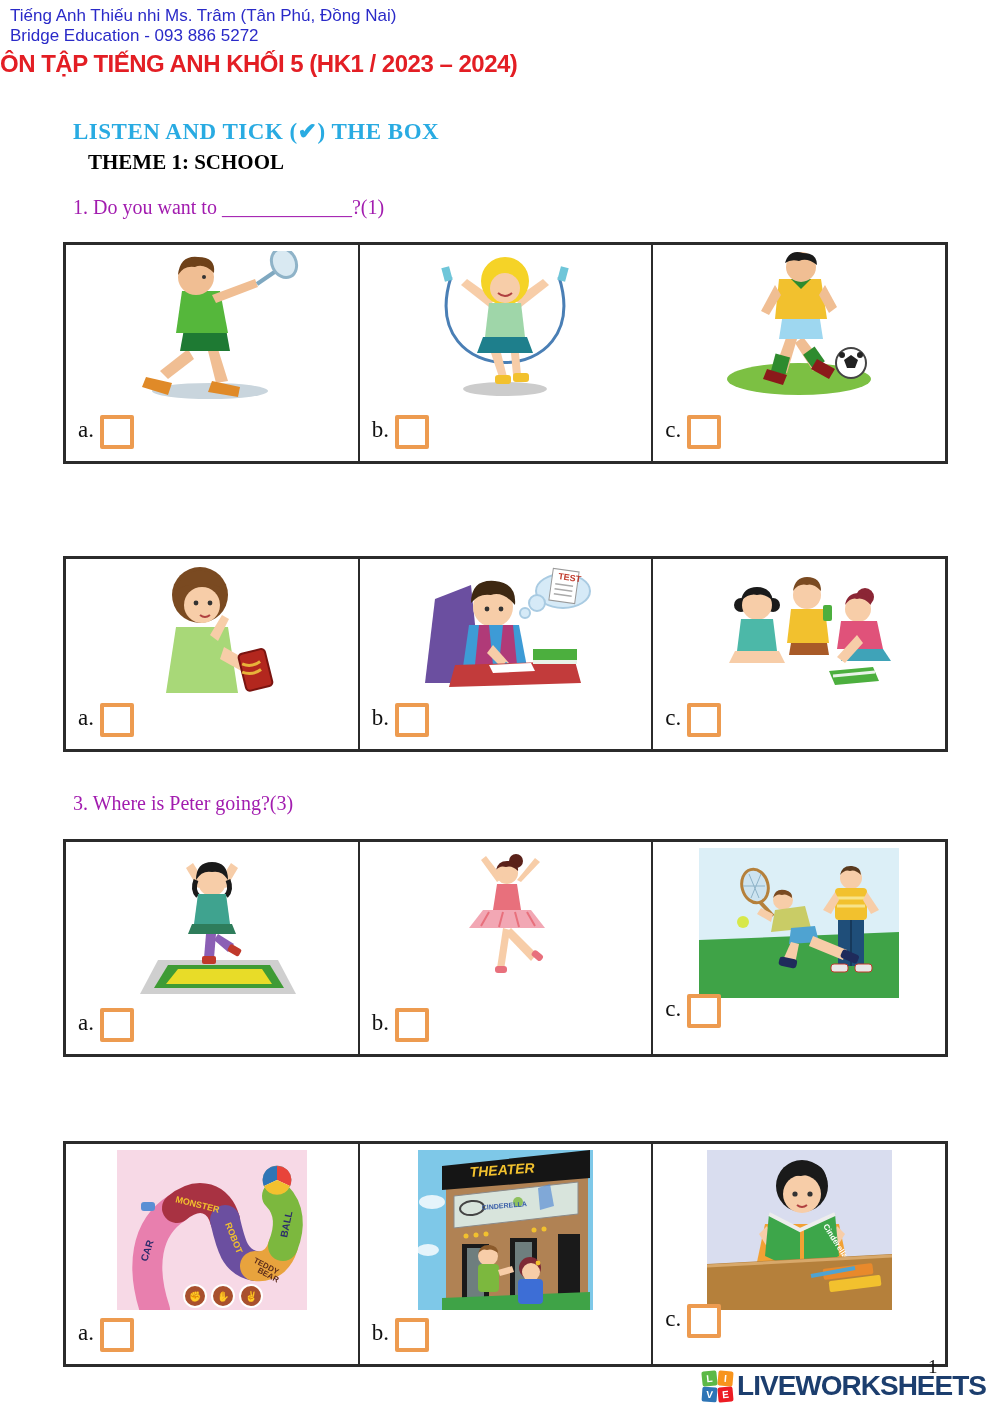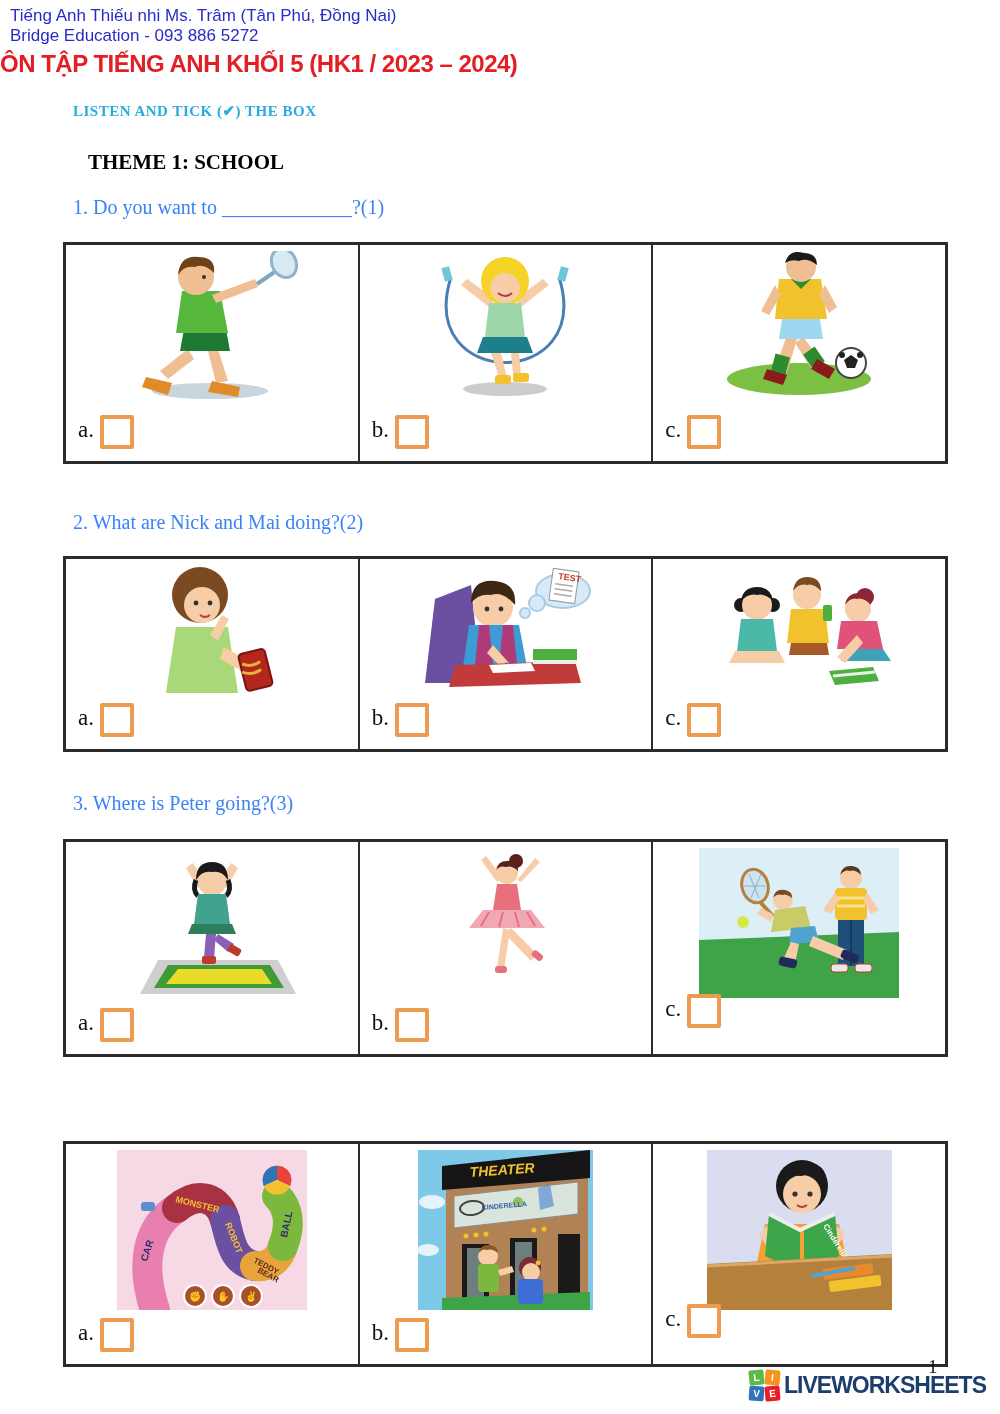--- a/index.html
+++ b/index.html
@@ -8,43 +8,43 @@
     position:relative; width:1000px; height:1414px; margin:0 auto;
     background:#ffffff; overflow:hidden;
     font-family:"Liberation Serif", serif; color:#111;
   }
   
   .hdr { position:absolute; left:10px; top:6px; font-family:"Liberation Sans", sans-serif;
          font-size:17px; line-height:20px; color:#2A2AC8; }
   .doc-title { position:absolute; left:0; top:50px; width:100%; 
          font-family:"Liberation Sans", sans-serif; font-weight:bold; font-size:24px;
          letter-spacing:-0.5px; color:#E31E24; }
-  .instruction { position:absolute; left:73px; top:102px; font-weight:bold; font-size:15px;
+  .instruction { position:absolute; left:73px; top:118px; font-weight:bold; font-size:23px;
          color:#29ABE2; letter-spacing:0.5px; }
   .theme { position:absolute; left:73px; top:150px; font-weight:bold; font-size:21px; color:#000;margin-left:15px; }
-  .qtext { position:absolute; left:73px; font-size:20px; color:#3b82f6; }
+  .qtext { position:absolute; left:73px; font-size:20px; color:#a21caf; }
   
   .qtable { position:absolute; left:63px; width:885px; display:grid;
             grid-template-columns:1fr 1fr 1fr; border:2px solid #2b2b2b; }
   .cell { position:relative; border:1px solid #2b2b2b; background:#fff; overflow:hidden; }
   .imgwrap { position:absolute; top:6px; left:0; right:0; display:flex; justify-content:center; }
   .tickrow { position:absolute; left:12px; bottom:12px; display:flex; align-items:flex-start; gap:6px; }
   .optlabel { font-size:23px; line-height:30px; color:#111; }
   .tickbox { width:34px; height:34px; border:4px solid #ED9B50; border-radius:2px; background:#fff; cursor:pointer; }
   .tickrow.hi { bottom:26px; }
   
   .footer { position:absolute; right:14px; top:1370px; display:flex; align-items:center; gap:4px; }
   .logo-tiles { display:grid; grid-template-columns:15px 15px; grid-template-rows:15px 15px; gap:1px; }
   .tile { display:flex; align-items:center; justify-content:center; color:#fff;
           font-family:"Liberation Sans", sans-serif; font-weight:bold; font-size:10px; border-radius:2px; }
   .tile:nth-child(1){ transform:rotate(-6deg); }
   .tile:nth-child(2){ transform:rotate(5deg); }
   .tile:nth-child(3){ transform:rotate(4deg); }
   .tile:nth-child(4){ transform:rotate(-5deg); }
-  .logo-text { font-family:"Liberation Sans", sans-serif; font-weight:800; font-size:23px;
+  .logo-text { font-family:"Liberation Sans", sans-serif; font-weight:800; font-size:28px;
                color:#1C3E6E; letter-spacing:-1px;text-align:right; }
   .pagenum { position:absolute; left:928px; top:1356px; font-size:19px; color:#111; }
   svg text { font-family:"Liberation Sans", sans-serif; }
 </style>
 </head>
 <body>
 
 <div class="page">
 
   <div class="hdr">
@@ -133,21 +133,20 @@
           <circle cx="181" cy="104" r="3" fill="#222"></circle>
         </svg>
       </div>
       <div class="tickrow">
         <span class="optlabel">c.</span>
         <span class="tickbox"></span>
       </div>
     </div>
   </div>
 
-  <div class="qtext" style="top:511px">2. What are Nick and Mai doing?(2)</div>
   <div class="qtable" style="top:556px; height:196px">
 
     <div class="cell">
       <div class="imgwrap">
         <svg width="240" height="135" viewBox="0 0 240 135">
           <circle cx="108" cy="30" r="28" fill="#7A4A21"></circle>
           <circle cx="110" cy="40" r="18" fill="#F7CDA8"></circle>
           <path d="M84,26 Q90,4 112,6 Q132,8 134,26 Q120,16 108,20 Q94,18 84,26 Z" fill="#7A4A21"></path>
           <circle cx="104" cy="38" r="2.4" fill="#333"></circle>
           <circle cx="118" cy="38" r="2.4" fill="#333"></circle>

